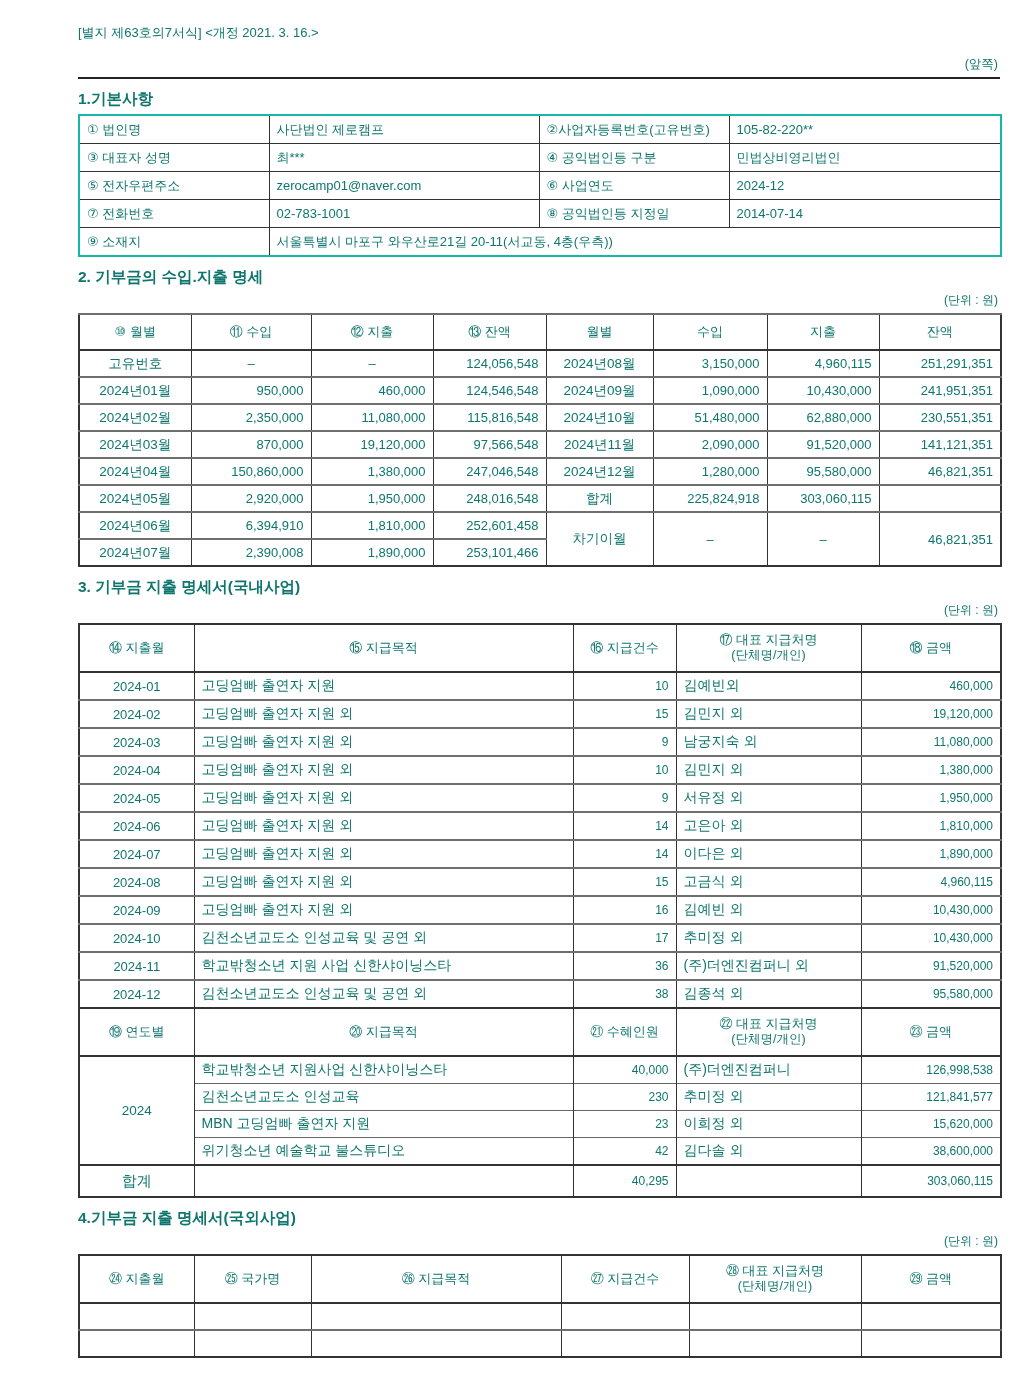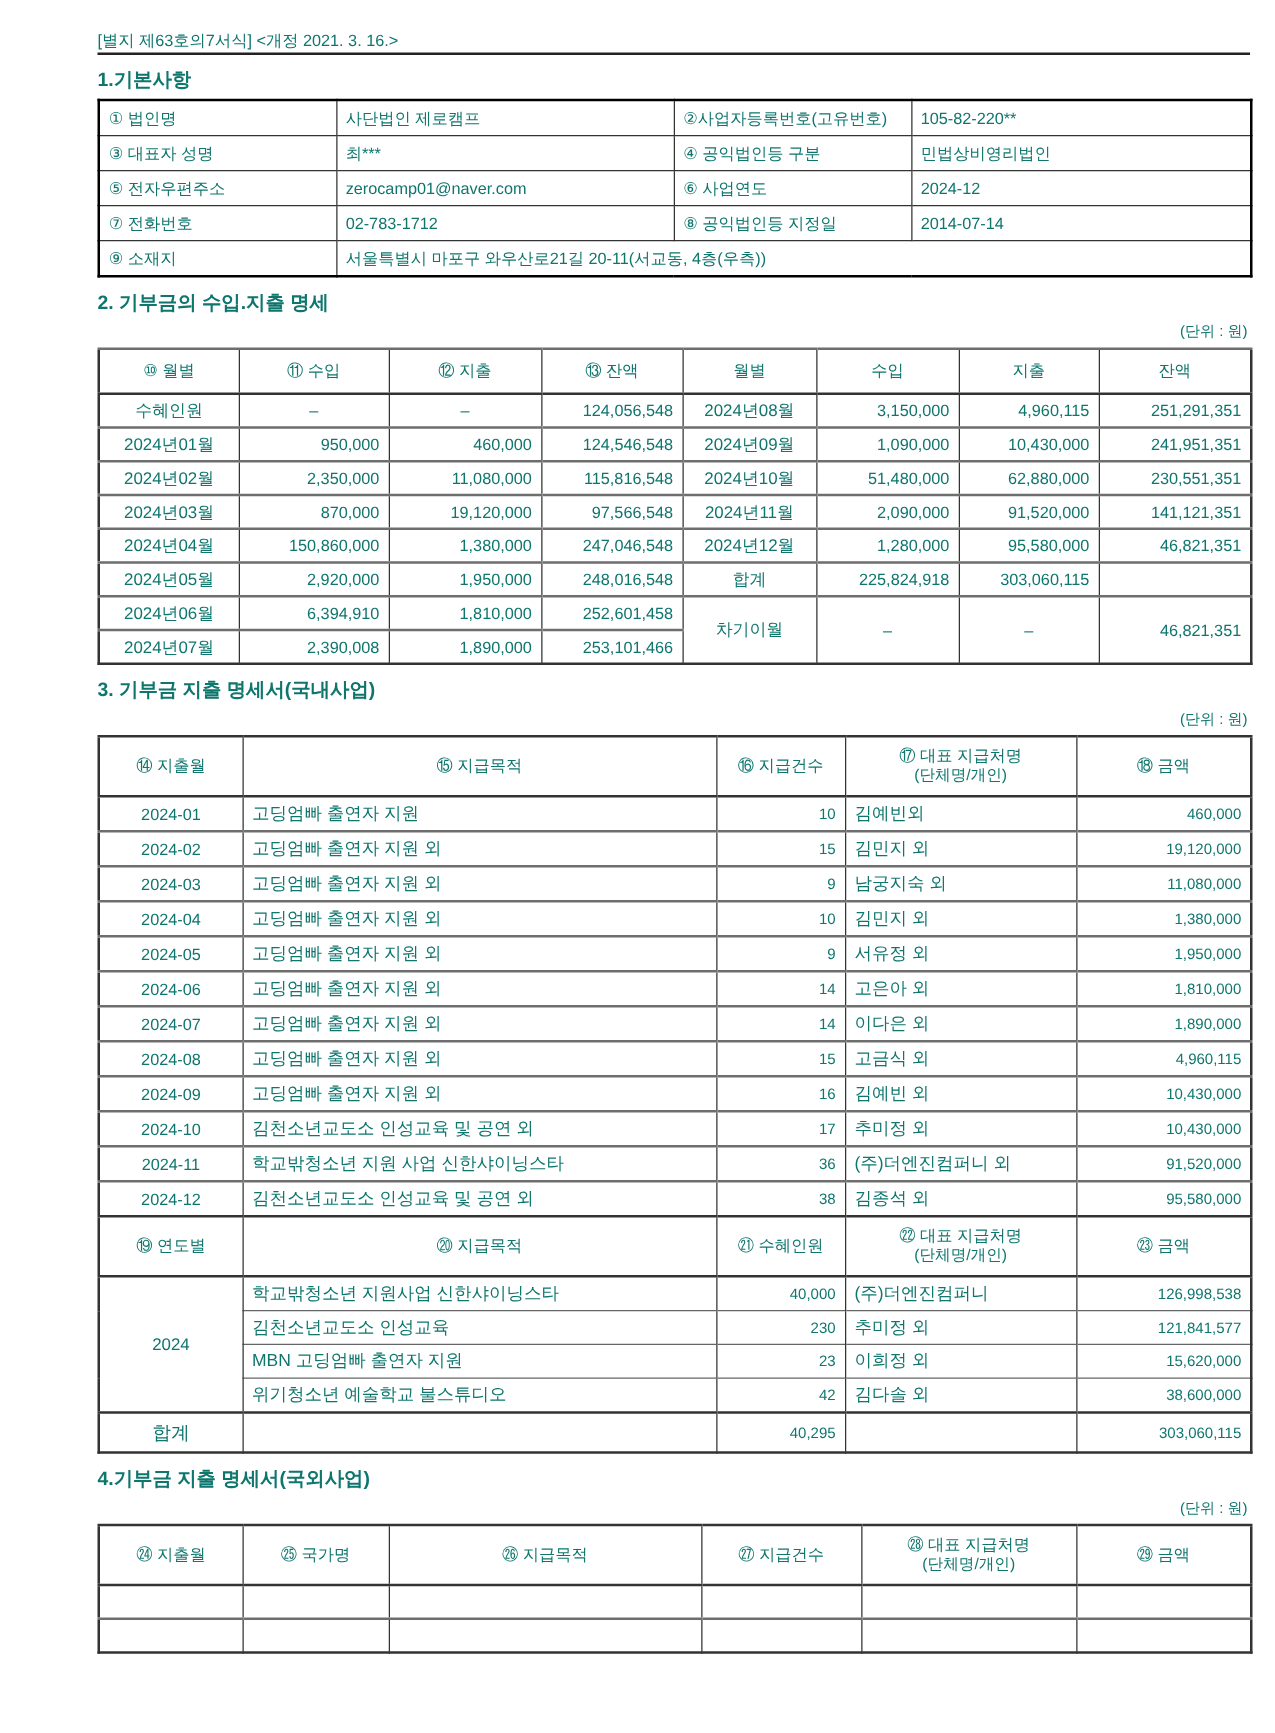--- a/index.html
+++ b/index.html
@@ -12,21 +12,21 @@
   .form-note{font-size:13px;letter-spacing:0;}
   .doc-title{font-size:23px;font-weight:bold;text-align:center;margin:22px 0 14px;letter-spacing:1px;}
   .side-label{text-align:right;font-size:12.5px;margin:14px 2px 4px 0;}
   .top-rule{border:none;border-top:2.5px solid #222;margin:0 0 6px;}
   .sec-heading{font-size:15.5px;font-weight:bold;margin:10px 0 4px;}
   .unit{text-align:right;font-size:12px;margin:0 2px 4px 0;}
   table{border-collapse:collapse;table-layout:fixed;width:922px;background:#fff;}
   td{overflow:hidden;white-space:nowrap;padding:0 7px;vertical-align:middle;}
 
   
-  .t1{border:2px solid #000000;margin-bottom:4px;}
+  .t1{border:2px solid #14b8a6;margin-bottom:4px;}
   .t1 td{border:1.5px solid #333;height:27px;font-size:13px;}
   .t1 .lbl{text-align:left;}
   .t1 .val{text-align:left;}
 
   
   .grid{border:2px solid #333;}
   .grid td{border-left:1px solid #333;border-right:1px solid #333;border-top:2px solid #6e6e6e;}
   .grid tr.hdr td{height:34px;text-align:center;font-size:13px;border-bottom:2.5px solid #333;}
   .grid tr.hdr2 td{height:46px;text-align:center;font-size:13px;border-bottom:2.5px solid #333;border-top:2.5px solid #333;line-height:1.25;}
   .grid td .sub{display:block;font-size:12.5px;}
@@ -41,20 +41,21 @@
   .grid tr.thin td{border-top:1px solid #666;}
   .grid tr.total td{border-top:2.5px solid #333;height:30px;}
   .total-label{text-align:center;font-size:15px;}
 </style>
 </head>
 <body>
 
 <div class="page">
   <div class="content">
     <div class="form-note">[별지 제63호의7서식] &lt;개정 2021. 3. 16.&gt;</div>
+    <div class="side-label">(앞쪽)</div>
     <hr class="top-rule">
 
     <div class="sec-heading">1.기본사항</div>
     <table class="t1">
       <colgroup>
           <col style="width:190px">
           <col style="width:270px">
           <col style="width:190px">
           <col style="width:272px">
         </colgroup>
@@ -72,21 +73,21 @@
         <td class="val">민법상비영리법인</td>
       </tr>
       <tr>
         <td class="lbl">⑤ 전자우편주소</td>
         <td class="val">zerocamp01@naver.com</td>
         <td class="lbl">⑥ 사업연도</td>
         <td class="val">2024-12</td>
       </tr>
       <tr>
         <td class="lbl">⑦ 전화번호</td>
-        <td class="val">02-783-1712</td>
+        <td class="val">02-783-1001</td>
         <td class="lbl">⑧ 공익법인등 지정일</td>
         <td class="val">2014-07-14</td>
       </tr>
       <tr>
         <td class="lbl">⑨ 소재지</td>
         <td class="val" colspan="3">서울특별시 마포구 와우산로21길 20-11(서교동, 4층(우측))</td>
       </tr>
     </tbody>
       </table>
 
@@ -108,21 +109,21 @@
         <td>⑩ 월별</td>
         <td>⑪ 수입</td>
         <td>⑫ 지출</td>
         <td>⑬ 잔액</td>
         <td>월별</td>
         <td>수입</td>
         <td>지출</td>
         <td>잔액</td>
       </tr>
       <tr>
-        <td class="m">수혜인원</td>
+        <td class="m">고유번호</td>
         <td class="c">–</td>
         <td class="c">–</td>
         <td class="r">124,056,548</td>
         <td class="m">2024년08월</td>
         <td class="r">3,150,000</td>
         <td class="r">4,960,115</td>
         <td class="r">251,291,351</td>
       </tr>
       <tr>
         <td class="m">2024년01월</td>

